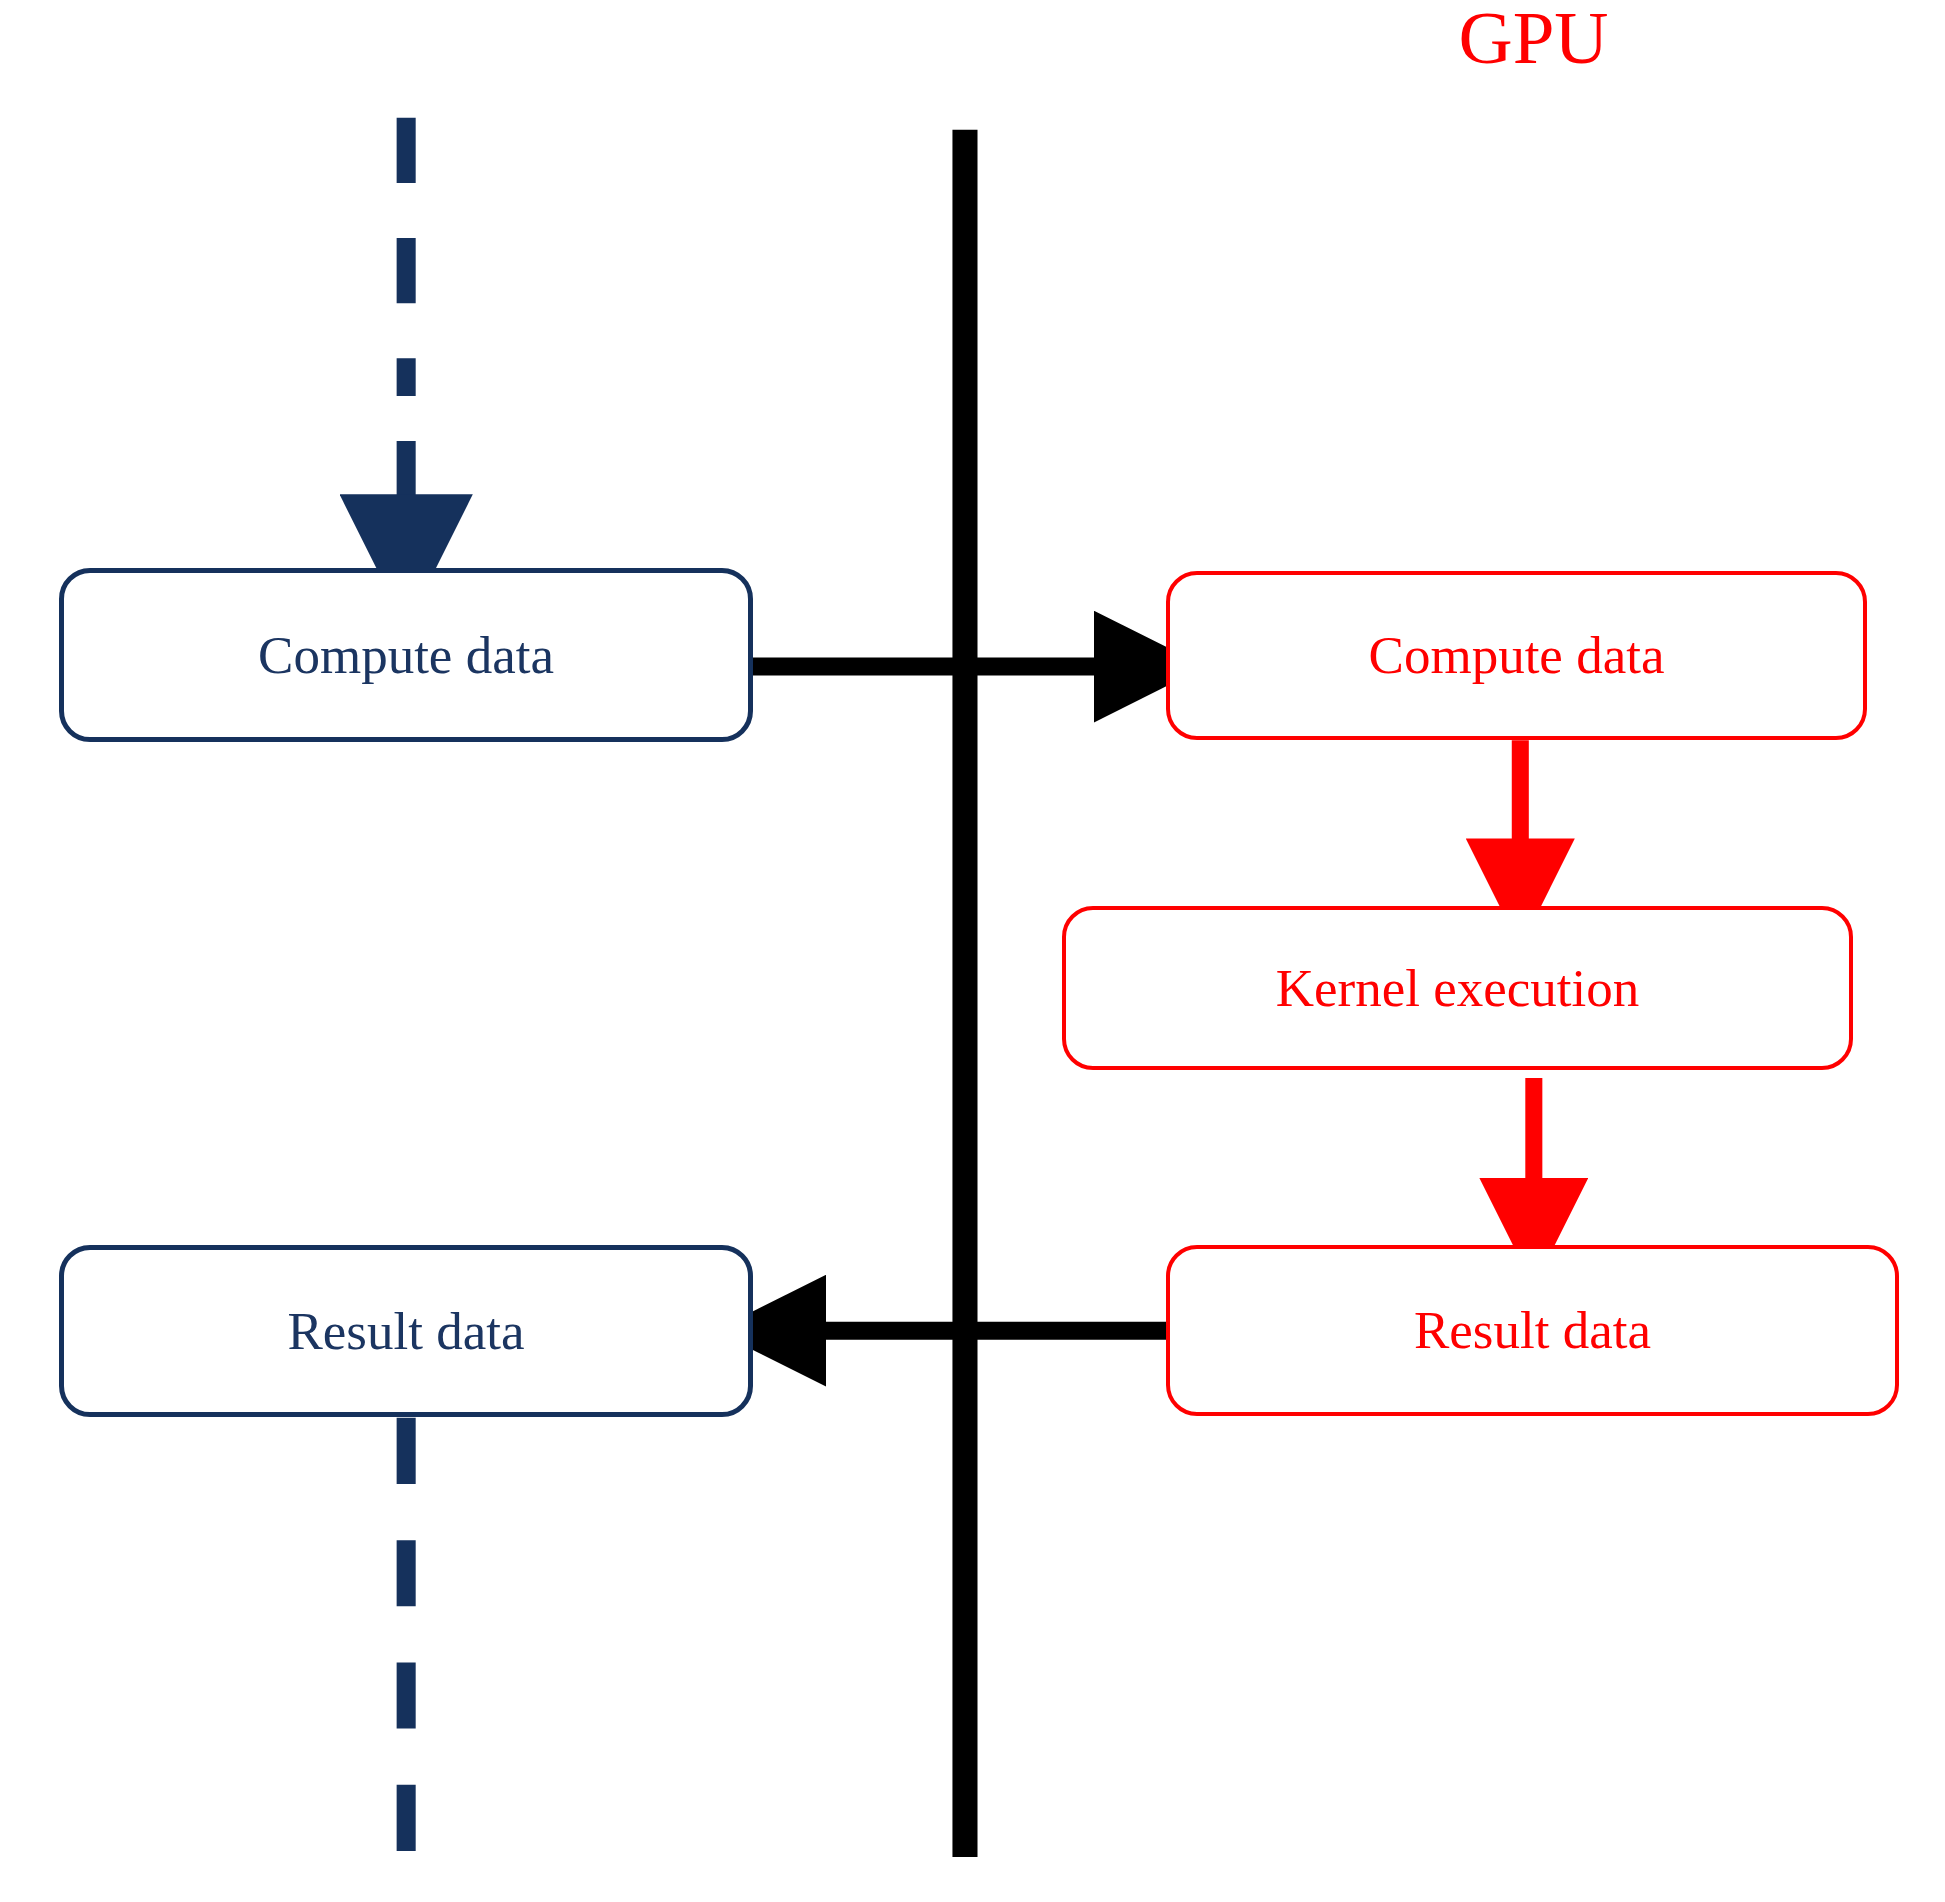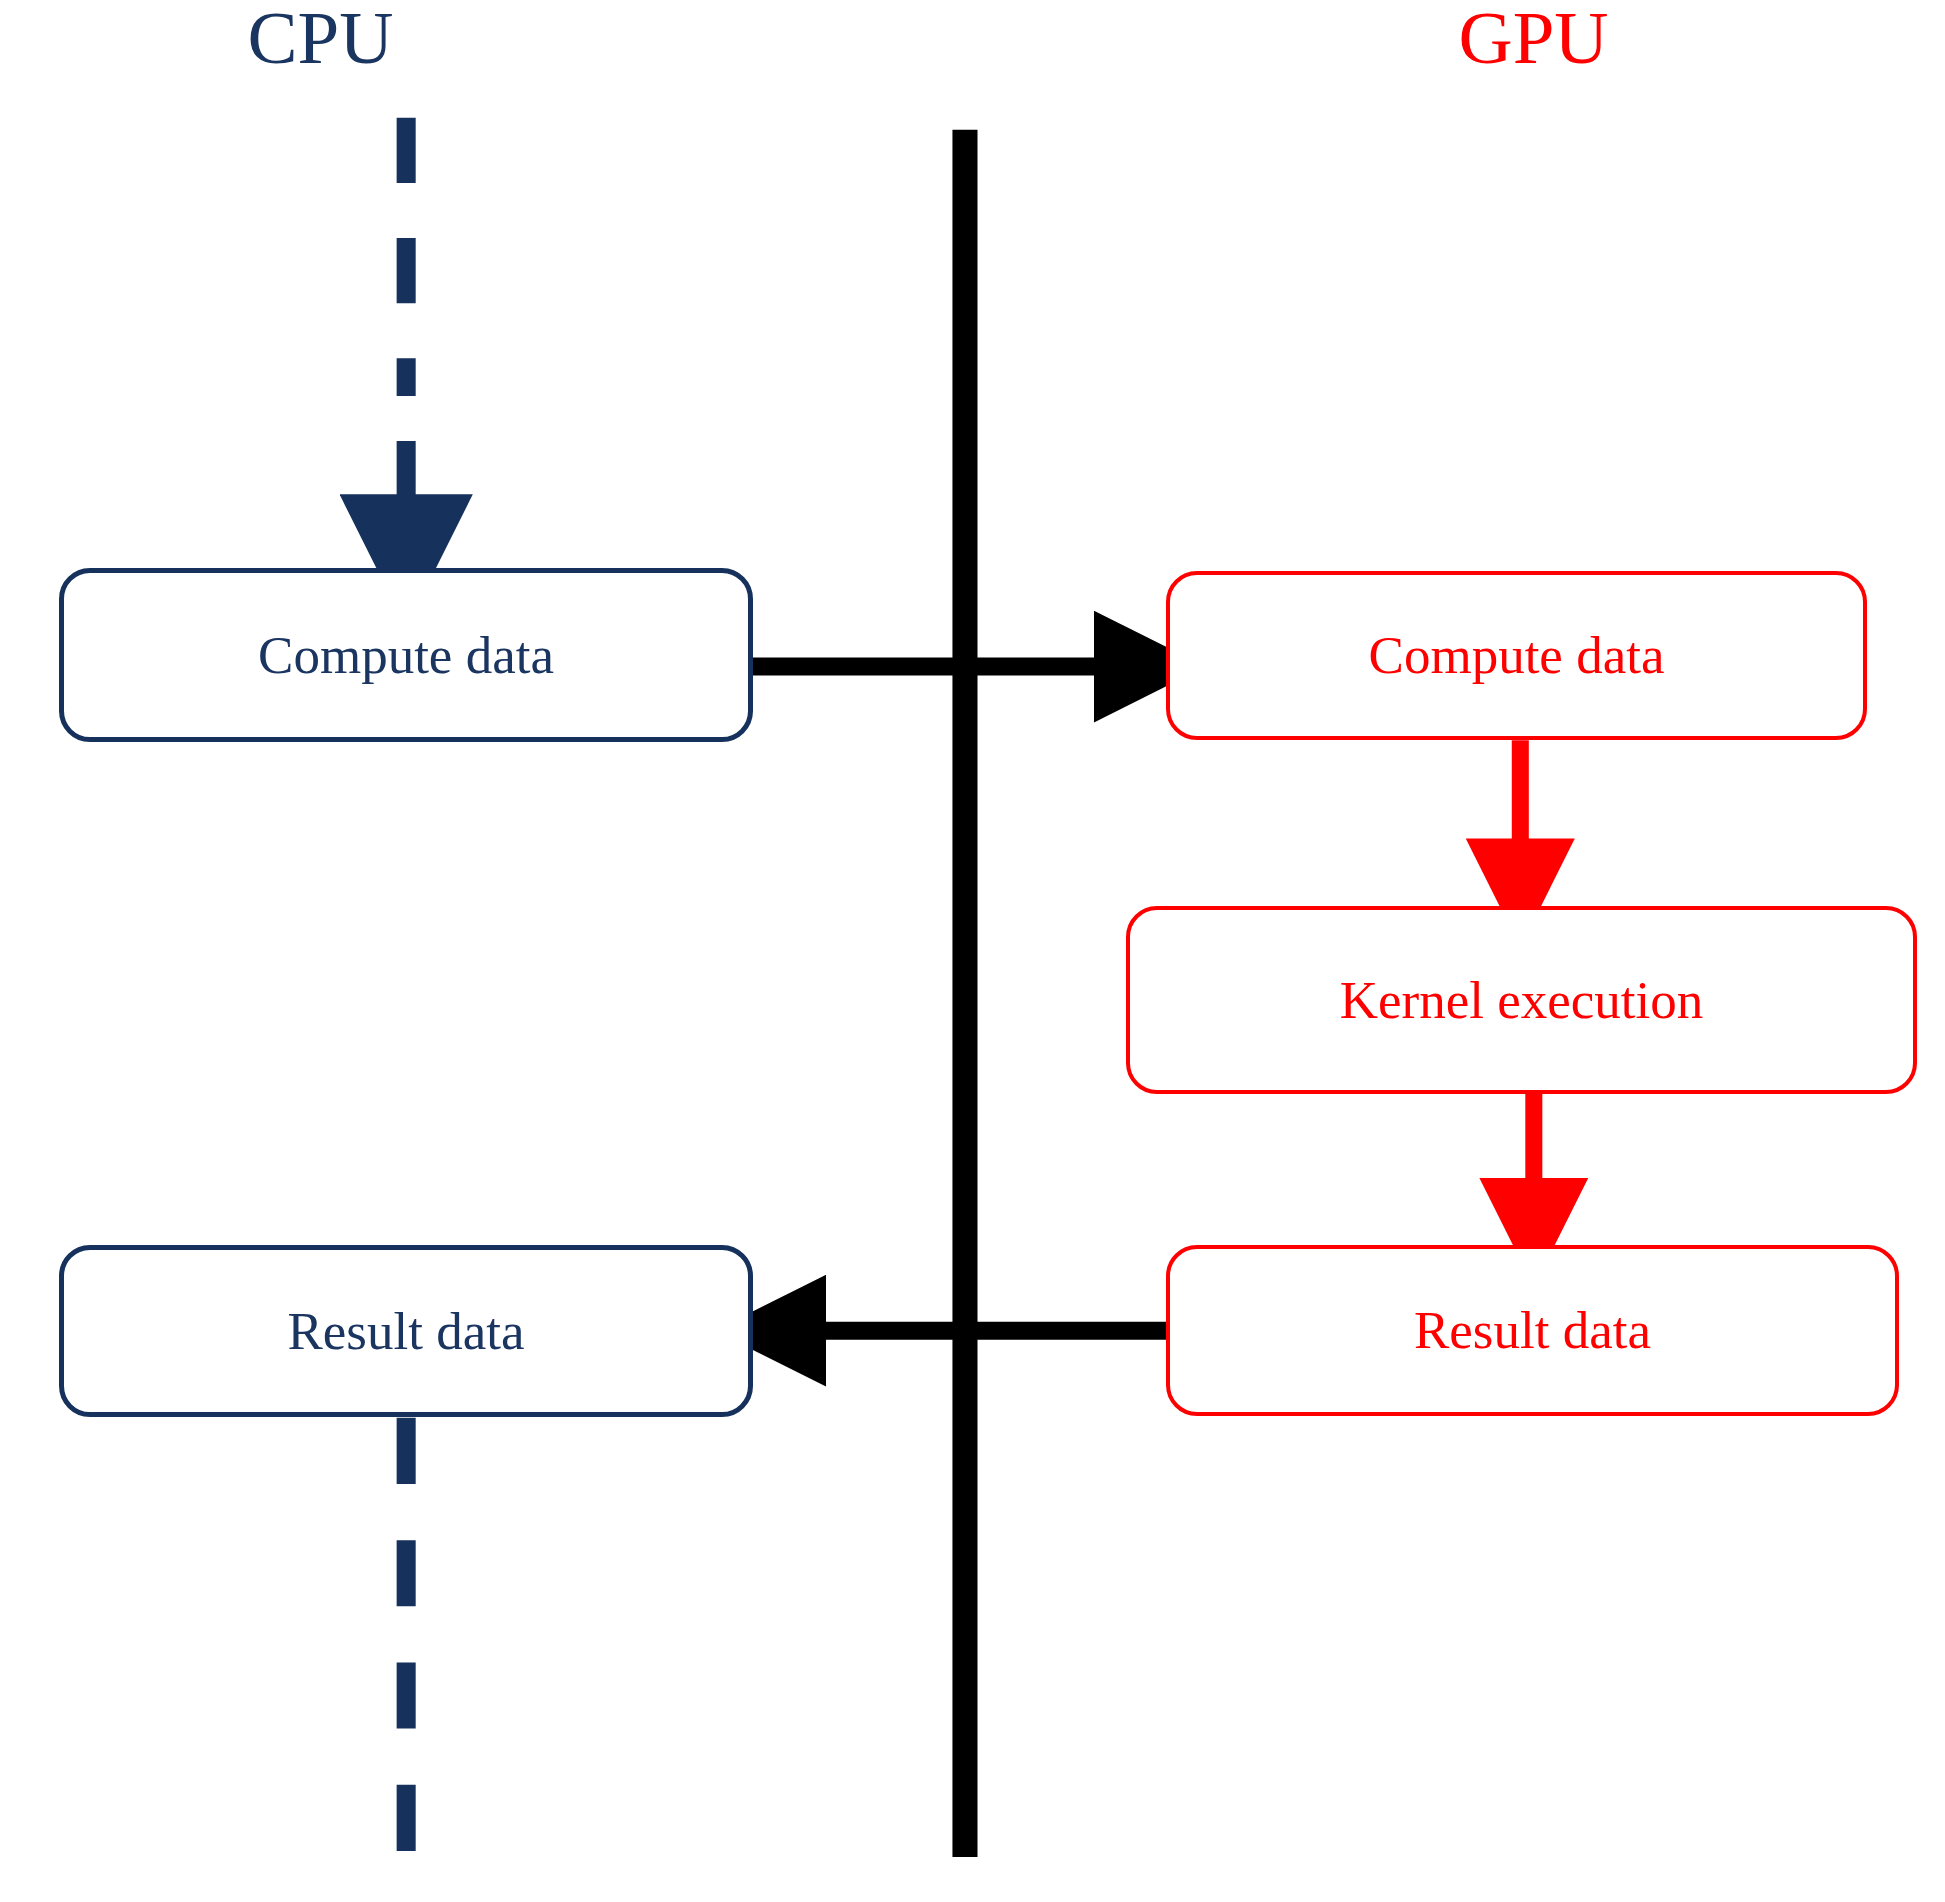--- a/index.html
+++ b/index.html
@@ -19,21 +19,21 @@
                 font-family:"Liberation Serif","DejaVu Serif",serif;}
 
   .cpu-box{border:5.5px solid #15315c;border-radius:31px;}
   .cpu-box .lbl{color:#1b3561;}
   .gpu-box{border:4.5px solid #ff0000;border-radius:31px;}
   .gpu-box .lbl{color:#ff0000;}
 
   #cpu-compute{left:59px;top:568px;width:694px;height:174px;}
   #cpu-result {left:59px;top:1245px;width:694px;height:172px;}
   #gpu-compute{left:1166px;top:571px;width:701px;height:169px;}
-  #gpu-kernel {left:1126px;top:906px;width:791px;height:188px;text-align:center;}
+  #gpu-kernel {left:1062px;top:906px;width:791px;height:164px;text-align:center;}
   #gpu-result {left:1166px;top:1245px;width:733px;height:171px;}
 </style>
 </head>
 <body>
 
 <div id="stage">
 
   <svg class="layer" viewBox="0 0 3882 3797">
     <defs>
       <marker id="ah-navy" markerWidth="7" markerHeight="7" refX="3.2" refY="3.5" orient="auto" markerUnits="strokeWidth">
@@ -56,21 +56,20 @@
 
     <line x1="3033" y1="1477" x2="3033" y2="1775" stroke="#ff0000" stroke-width="34" marker-end="url(#ah-red)"></line>
 
     <line x1="3060" y1="2151" x2="3060" y2="2452" stroke="#ff0000" stroke-width="34" marker-end="url(#ah-red)"></line>
 
     <line x1="2327" y1="2655" x2="1540" y2="2655" stroke="#000000" stroke-width="36" marker-end="url(#ah-black)"></line>
 
     <line x1="810" y1="2829" x2="810" y2="3782" stroke="#15315c" stroke-width="38" stroke-dasharray="132 112" stroke-linecap="butt"></line>
   </svg>
 
-  <div class="hdr" id="cpu-title">CPU</div>
   <div class="hdr" id="gpu-title">GPU</div>
 
   <div class="nodebox cpu-box" id="cpu-compute">
     <span class="lbl">Compute data</span>
   </div>
 
   <div class="nodebox cpu-box" id="cpu-result">
     <span class="lbl">Result data</span>
   </div>
 

